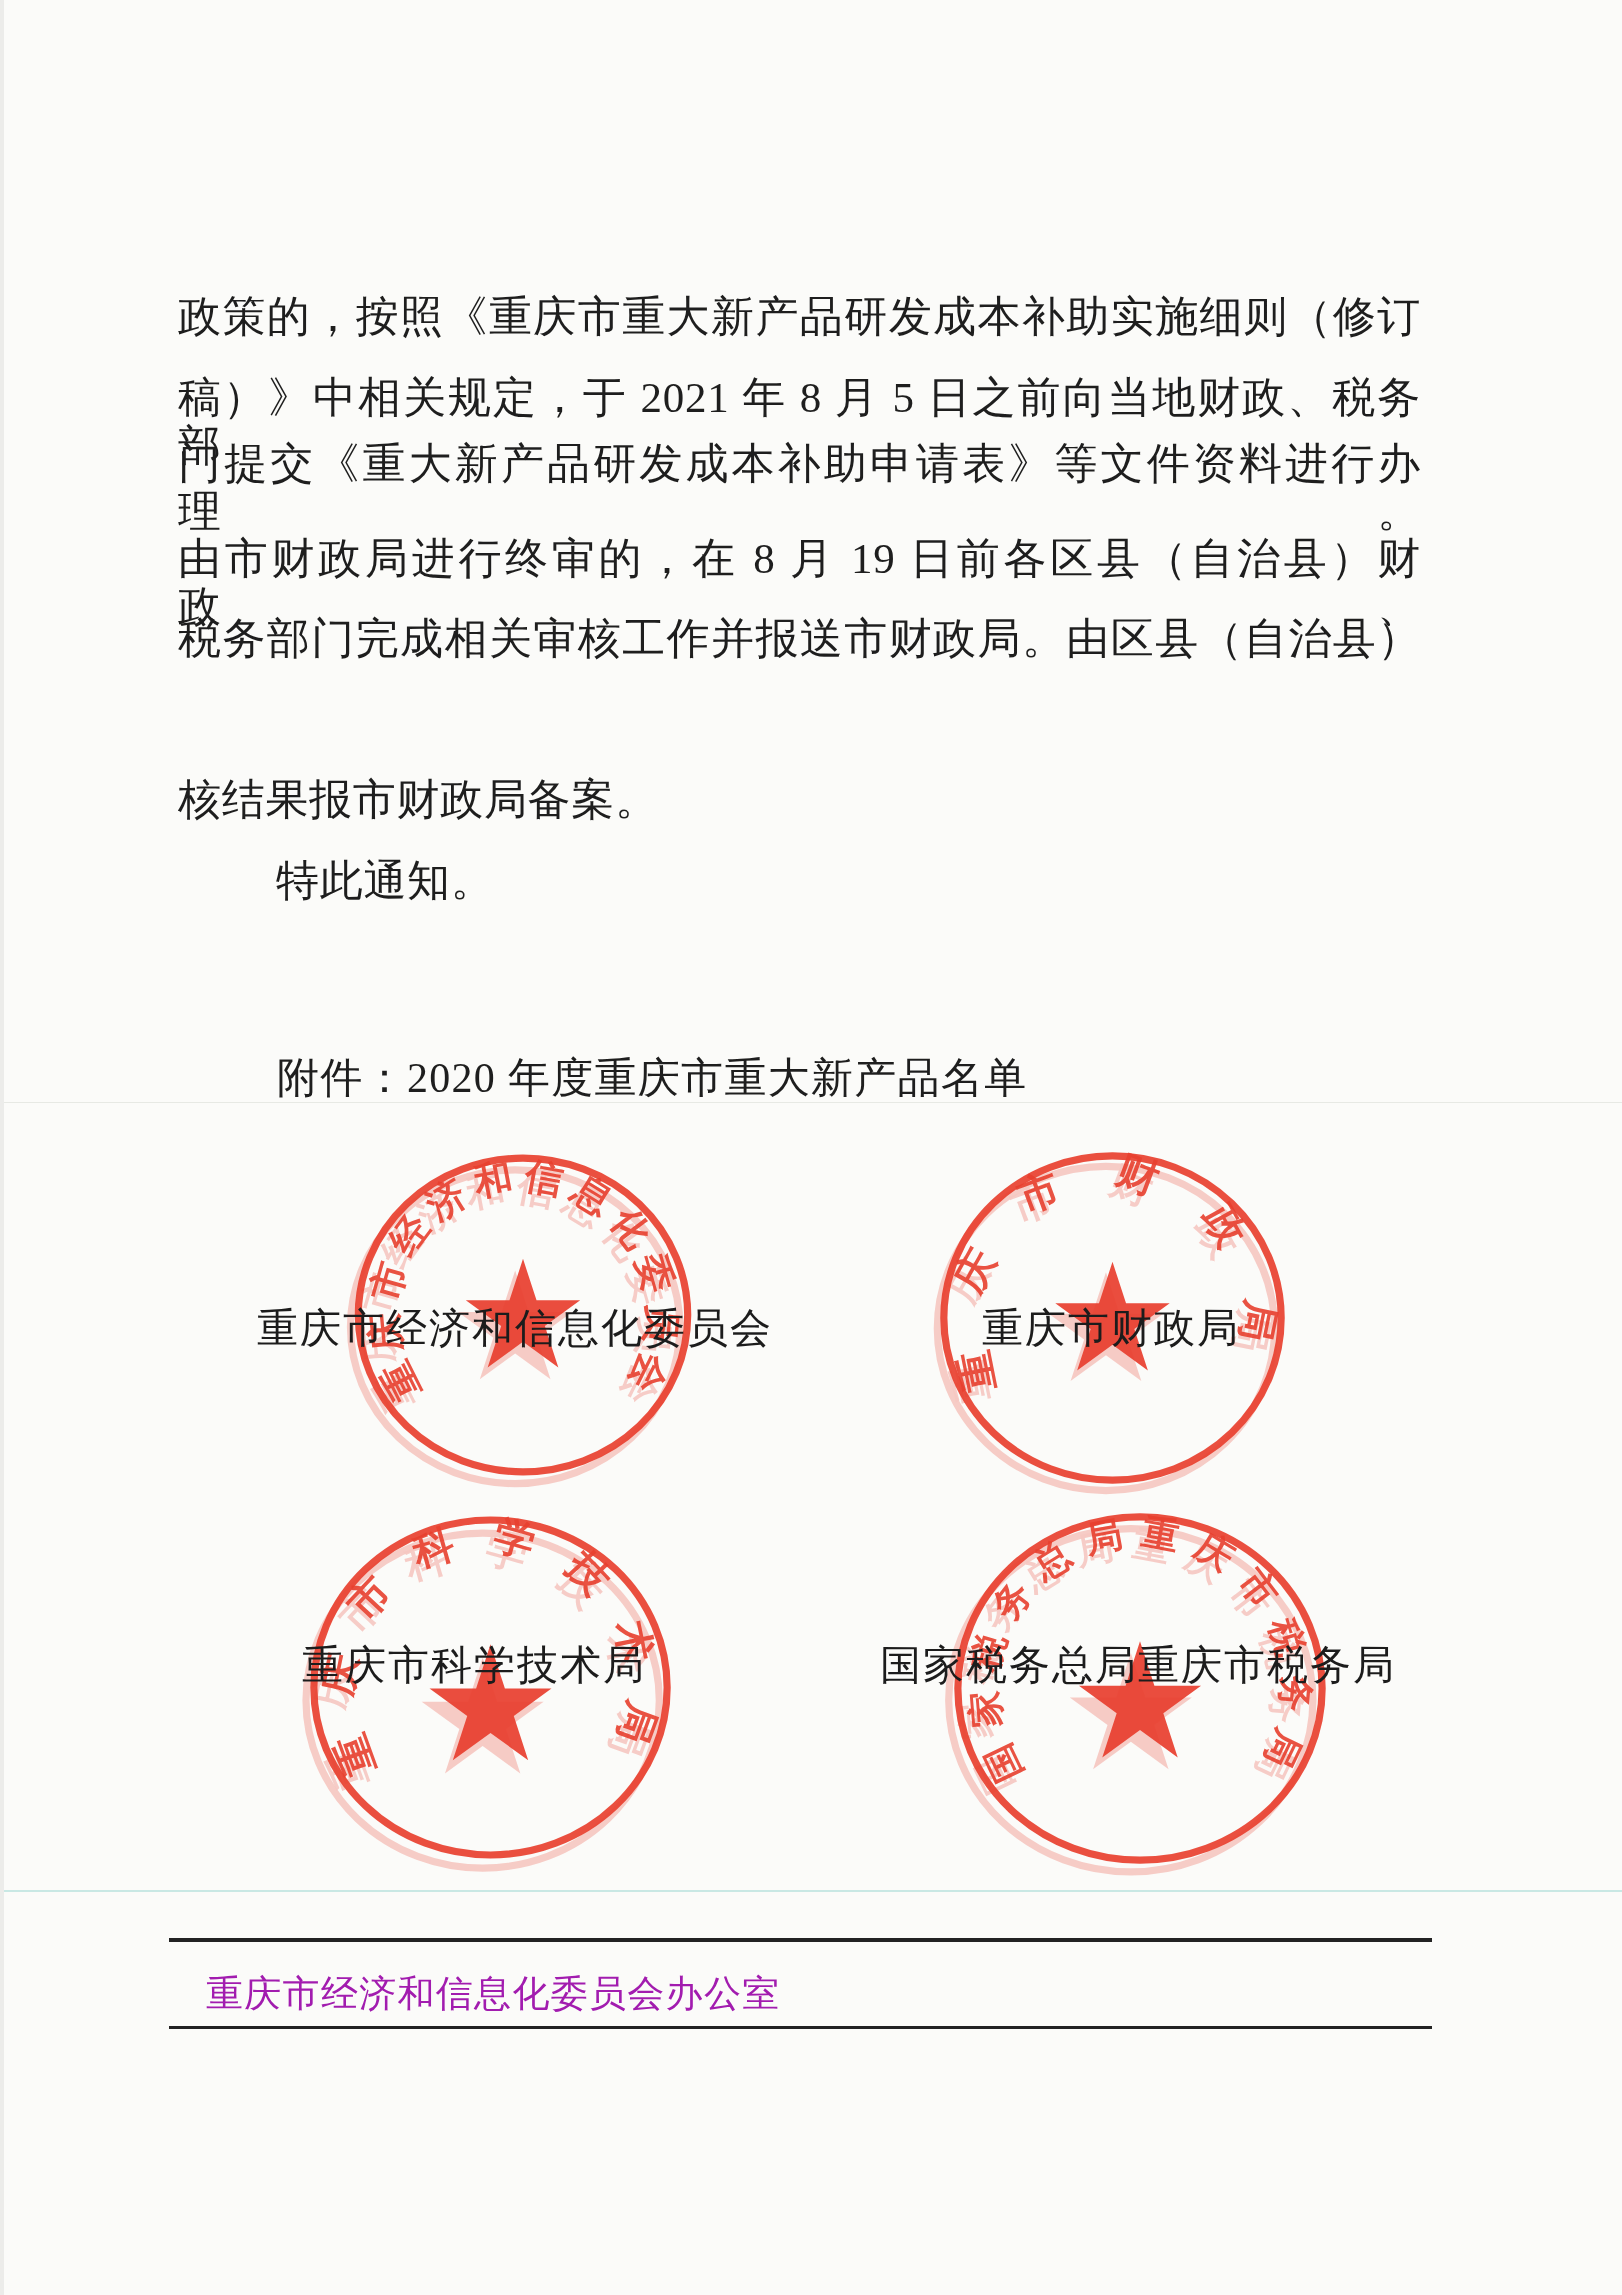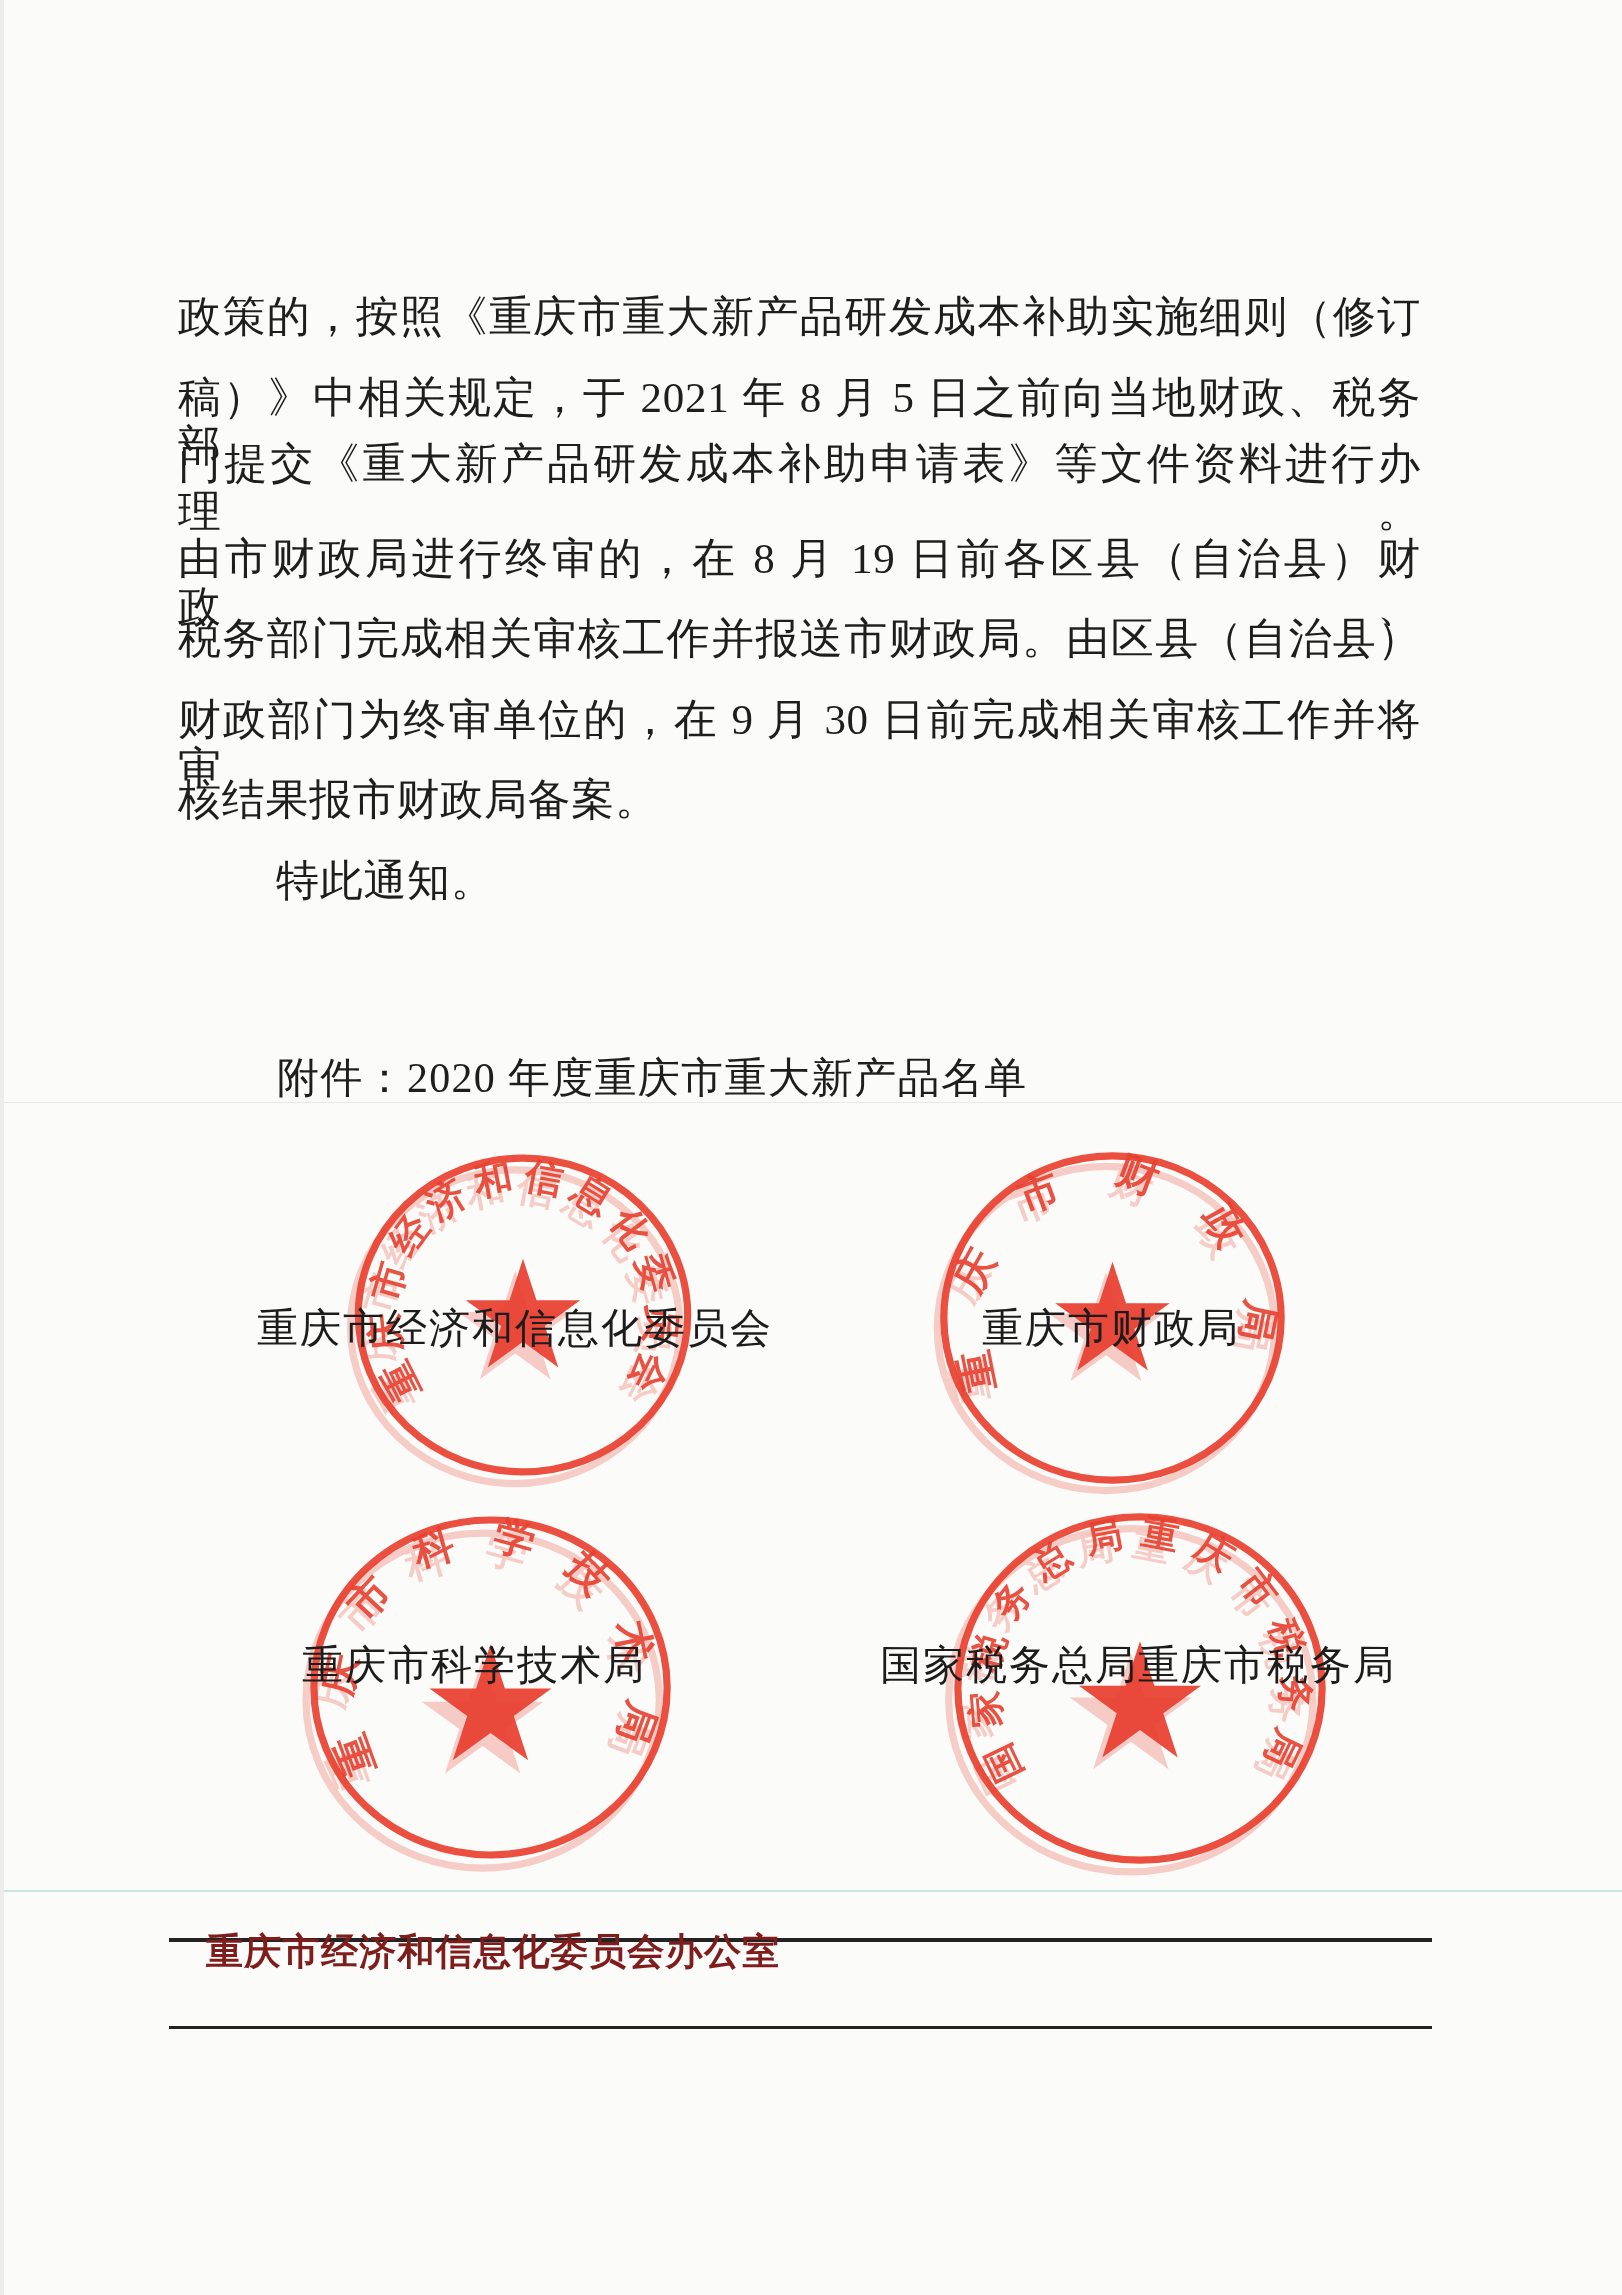--- a/index.html
+++ b/index.html
@@ -34,22 +34,22 @@
   
   .sig{
     position:absolute;color:#1c1c1c;font-size:41px;line-height:43px;
     letter-spacing:2px;white-space:nowrap;z-index:3;
   }
   
   .rule{position:absolute;left:169px;width:1263px;background:#232323;z-index:2;}
   .rule.top{top:1938px;height:3.9px;}
   .rule.bottom{top:2026px;height:2.6px;}
   .foot{
-    position:absolute;top:1932px;font-size:37px;line-height:39px;
-    color:#7f1d1d;letter-spacing:1.3px;white-space:nowrap;z-index:3;font-weight:bold;
+    position:absolute;top:1974px;font-size:37px;line-height:39px;
+    color:#a21caf;letter-spacing:1.3px;white-space:nowrap;z-index:3;
   }
   
   .artifact{position:absolute;left:0;width:1623px;z-index:0;}
   .artifact.a1{top:1102px;height:1.3px;background:#e7e9e4;}
   .artifact.a2{top:1890px;height:2px;background:#c9e8e4;}
   .artifact.a3{top:0;left:0;width:3.9px;height:2295px;background:#ececea;}
 </style>
 </head>
 <body>
 
@@ -57,21 +57,20 @@
 
   <div class="artifact a1"></div>
   <div class="artifact a2"></div>
   <div class="artifact a3"></div>
 
   <div class="bline" style="top:293px">政策的，按照《重庆市重大新产品研发成本补助实施细则（修订</div>
   <div class="bline" style="top:374px">稿）》中相关规定，于 2021 年 8 月 5 日之前向当地财政、税务部</div>
   <div class="bline" style="top:440px">门提交《重大新产品研发成本补助申请表》等文件资料进行办理。</div>
   <div class="bline" style="top:535px">由市财政局进行终审的，在 8 月 19 日前各区县（自治县）财政、</div>
   <div class="bline" style="top:615px">税务部门完成相关审核工作并报送市财政局。由区县（自治县）</div>
-  <div class="bline" style="top:696px">财政部门为终审单位的，在 9 月 30 日前完成相关审核工作并将审</div>
   <div class="bline nojust indent" style="top:857px">特此通知。</div>
   <div class="bline nojust" style="top:776px">核结果报市财政局备案。</div>
 
   <div class="attach">附件：2020 年度重庆市重大新产品名单</div>
 
   <svg class="stamp" style="left:349px;top:1149px;width:348px;height:332px" viewBox="0 0 532 508">
     <g id="s1g">
       <ellipse class="ring" cx="266" cy="254" rx="252" ry="240"></ellipse>
       <path id="s1arc" d="M 112.7 369.5 A 192 192 0 1 1 419.3 369.5" fill="none"></path>
       <text class="arcT" font-size="58" letter-spacing="13">

